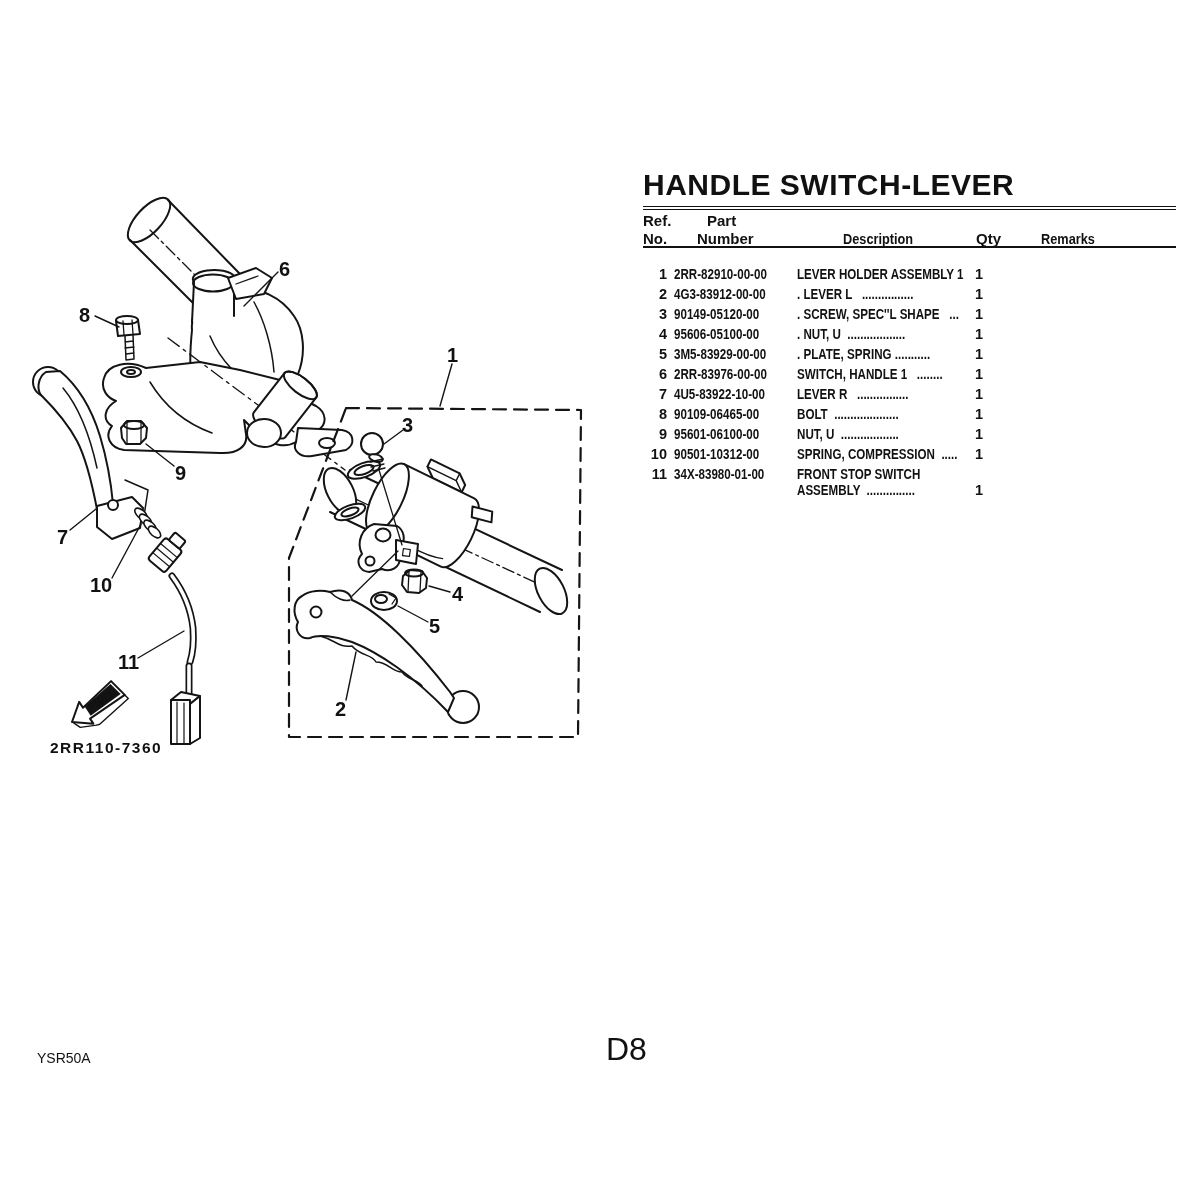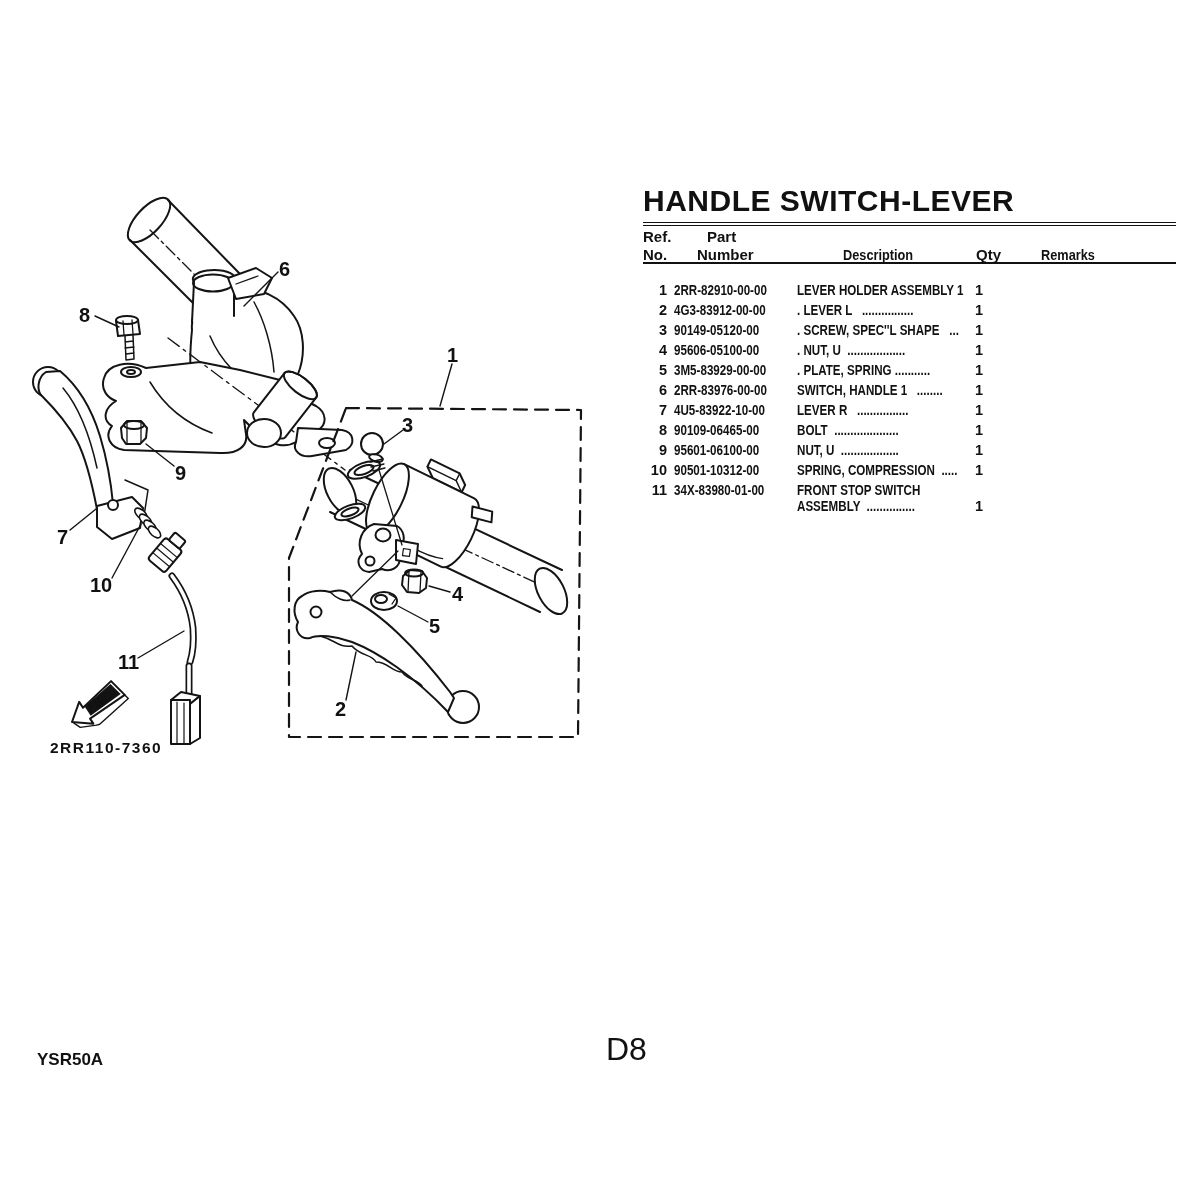--- a/index.html
+++ b/index.html
@@ -1,37 +1,37 @@
 <!DOCTYPE html>
 <html><head>
 <meta charset="utf-8">
 <style>
   html,body{margin:0;padding:0;background:#fff;}
   #page{position:relative;width:1200px;height:1200px;background:#fff;overflow:hidden;
         font-family:"Liberation Sans","DejaVu Sans",sans-serif;color:#111;}
   svg{position:absolute;left:0;top:0;}
   svg text{font-family:"Liberation Sans","DejaVu Sans",sans-serif;font-weight:bold;fill:#111;}
   .callout{font-size:20px;}
-  #table-area{position:absolute;left:643px;top:16px;width:533px;height:520px;}
+  #table-area{position:absolute;left:643px;top:0;width:533px;height:520px;}
   #page-title{position:absolute;left:0;top:168px;font-size:30px;font-weight:bold;
               letter-spacing:.5px;white-space:nowrap;}
   .rule-double{position:absolute;left:0;top:206px;width:533px;height:2px;
                border-top:1.6px solid #111;border-bottom:1.6px solid #111;}
   .rule-single{position:absolute;left:0;top:246px;width:533px;height:0;border-top:2px solid #111;}
   .hdr{position:absolute;font-size:15px;font-weight:bold;white-space:nowrap;}
   .trow{position:absolute;left:0;width:533px;height:20px;}
   .c{position:absolute;top:0;font-weight:bold;font-size:14.5px;white-space:pre;}
   .ref{left:0;width:24px;text-align:right;}
   .part{left:31px;}
   .desc{left:154px;}
   .desc2{left:154px;top:16px;}
   .qty{left:332px;}
   .sx{display:inline-block;transform:scaleX(.8);transform-origin:0 0;}
   .sx85{display:inline-block;transform:scaleX(.85);transform-origin:0 0;}
-  #model-code{position:absolute;left:37px;top:1050px;font-size:17px;font-weight:bold;}
+  #model-code{position:absolute;left:37px;top:1050px;font-size:14px;font-weight:normal;}
   #page-number{position:absolute;left:606px;top:1031px;font-size:32px;font-weight:normal;}
 </style>
 </head>
 <body>
 
 <div id="page">
 
   <svg width="620" height="790" viewBox="0 0 620 790">
     <g stroke="#141414" fill="none" stroke-width="2" stroke-linecap="round" stroke-linejoin="round">
 

